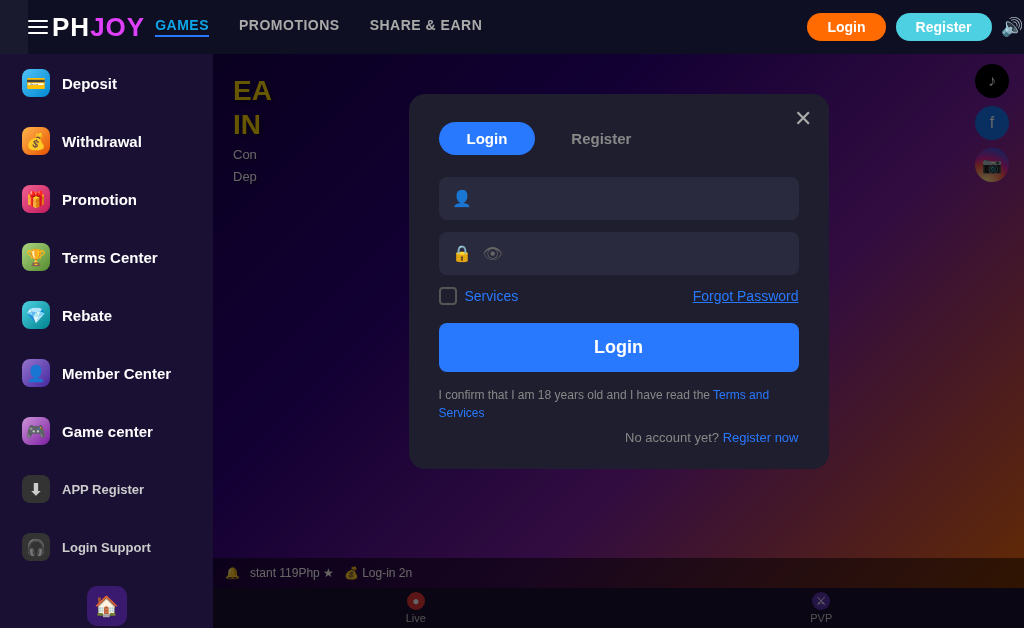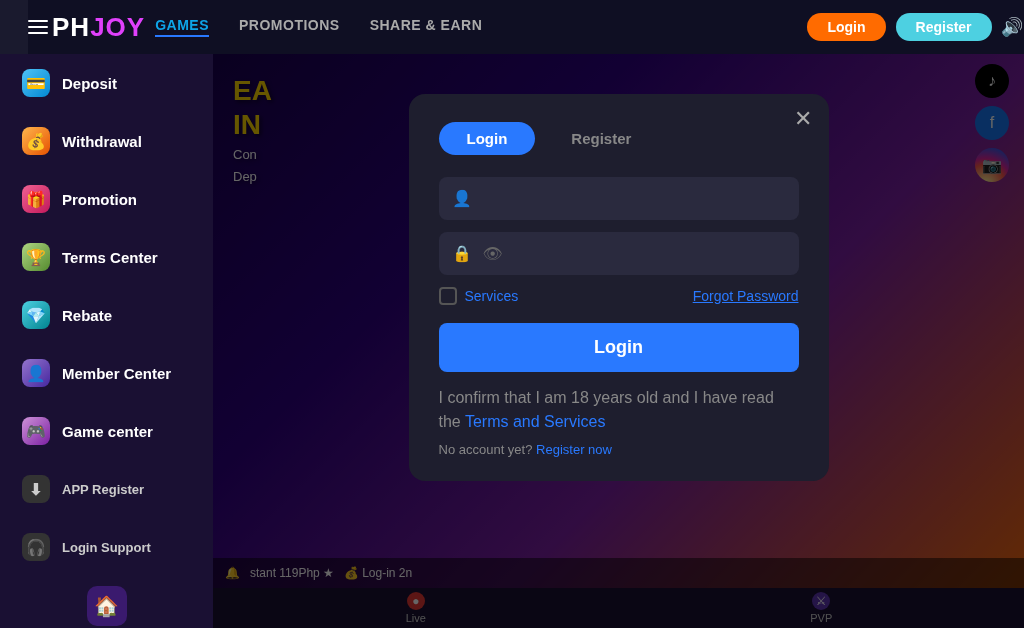--- a/index.html
+++ b/index.html
@@ -389,28 +389,29 @@
       border: none;
       border-radius: 8px;
       padding: 14px;
       font-size: 18px;
       font-weight: bold;
       cursor: pointer;
       margin-bottom: 14px;
     }
     .terms-text {
       color: #888;
-      font-size: 16px;
+      font-size: 12px;
       line-height: 1.5;
       margin-bottom: 8px;
     }
     .terms-link { color: #2979ff; cursor: pointer; }
     .register-row {
       color: #888;
       font-size: 13px;
+      text-align: right;
     }
     .register-link {
       color: #2979ff;
       cursor: pointer;
       text-decoration: none;
     }
   </style>
 </head>
 <body>
 

